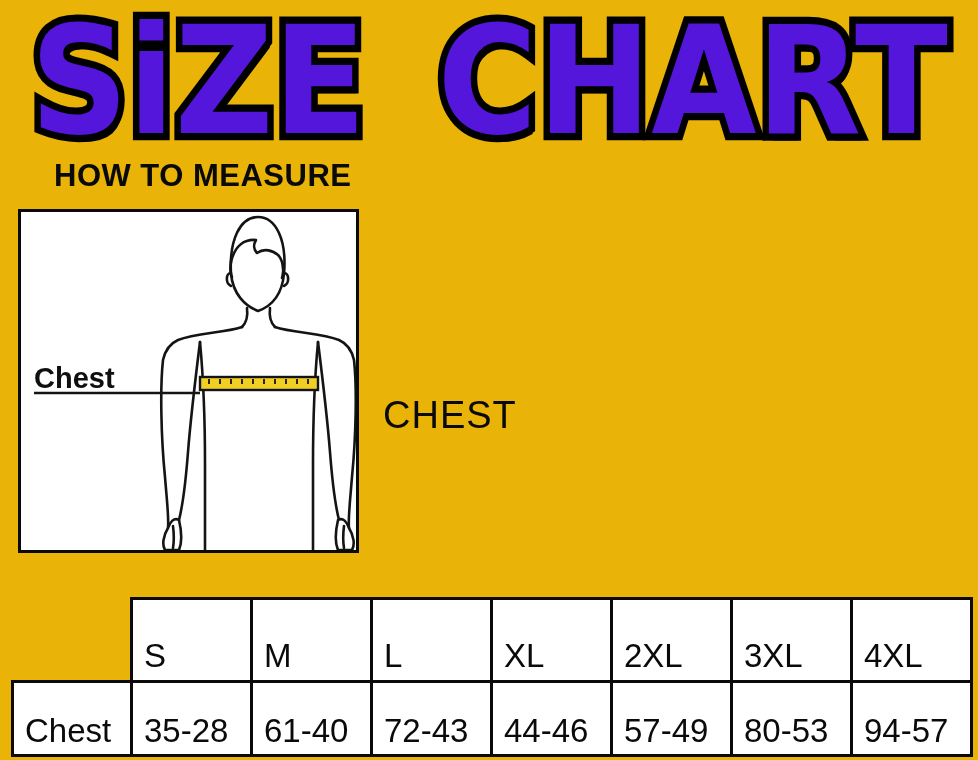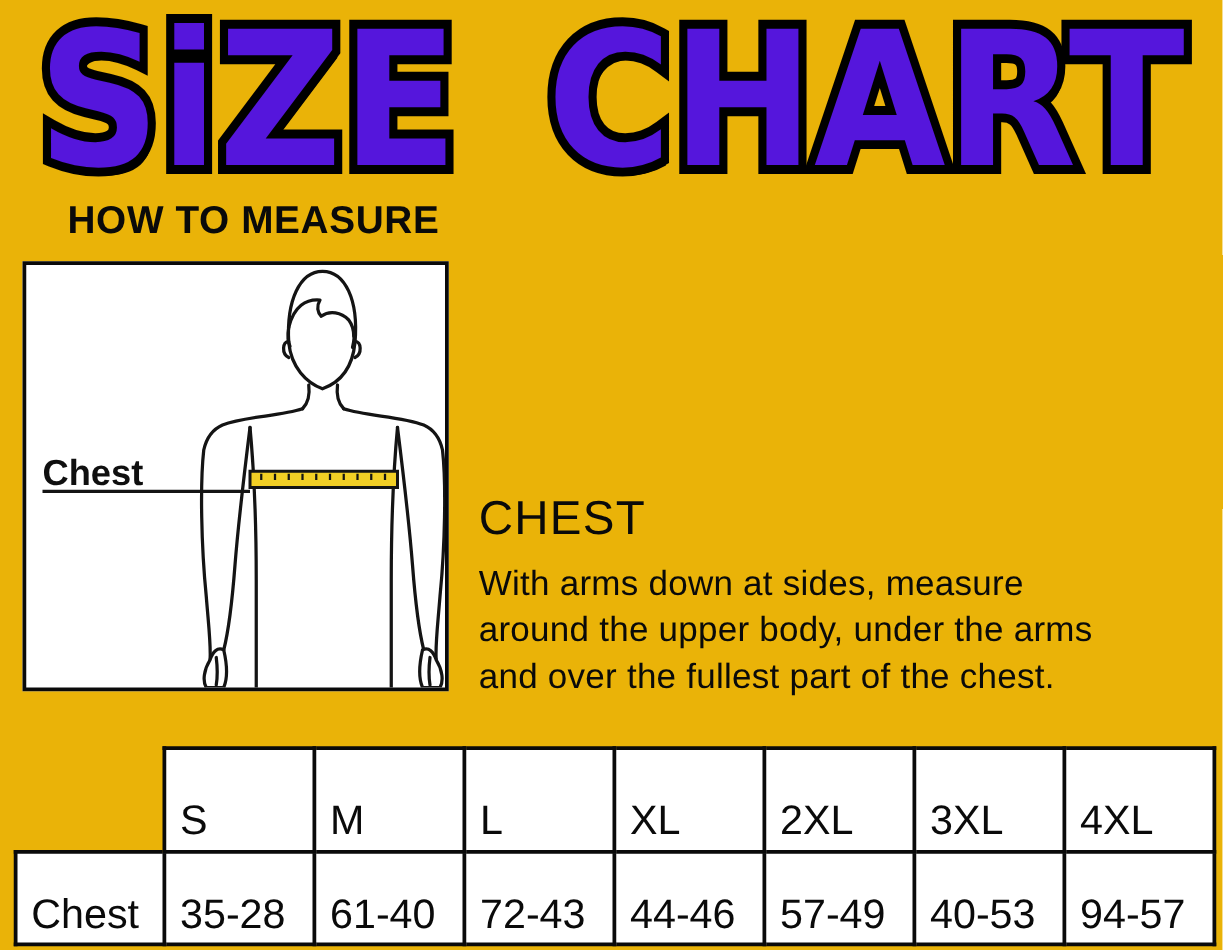--- a/index.html
+++ b/index.html
@@ -115,44 +115,39 @@
       <line x1="13" y1="181" x2="179" y2="181" stroke="#141414" stroke-width="2.6"></line>
 
       <rect class="tape" x="179" y="165" width="118" height="13"></rect>
       <path class="tape-ticks" d="M188,167 v5 M199,167 v5 M210,167 v5 M221,167 v5 M232,167 v5 M243,167 v5 M254,167 v5 M265,167 v5 M276,167 v5 M287,167 v5"></path>
 
       <text class="chest-svg-label" x="13" y="176">Chest</text>
     </svg>
   </div>
 
   <div class="chest-heading">CHEST</div>
-  <div class="instructions">
-    <div>With arms down at sides, measure</div>
-    <div>around the upper body, under the arms</div>
-    <div>and over the fullest part of the chest.</div>
-  </div>
 
   <table class="size-table">
     <tbody>
         <tr class="hdr">
       <td class="ghost"></td>
       <td>S</td>
       <td>M</td>
       <td>L</td>
       <td>XL</td>
       <td>2XL</td>
       <td>3XL</td>
       <td>4XL</td>
     </tr>
     <tr class="dat">
       <td class="rowlabel">Chest</td>
       <td>35-28</td>
       <td>61-40</td>
       <td>72-43</td>
       <td>44-46</td>
       <td>57-49</td>
-      <td>40-53</td>
+      <td>80-53</td>
       <td>94-57</td>
     </tr>
   </tbody>
     </table>
 
 </div>
 
 </body></html>

